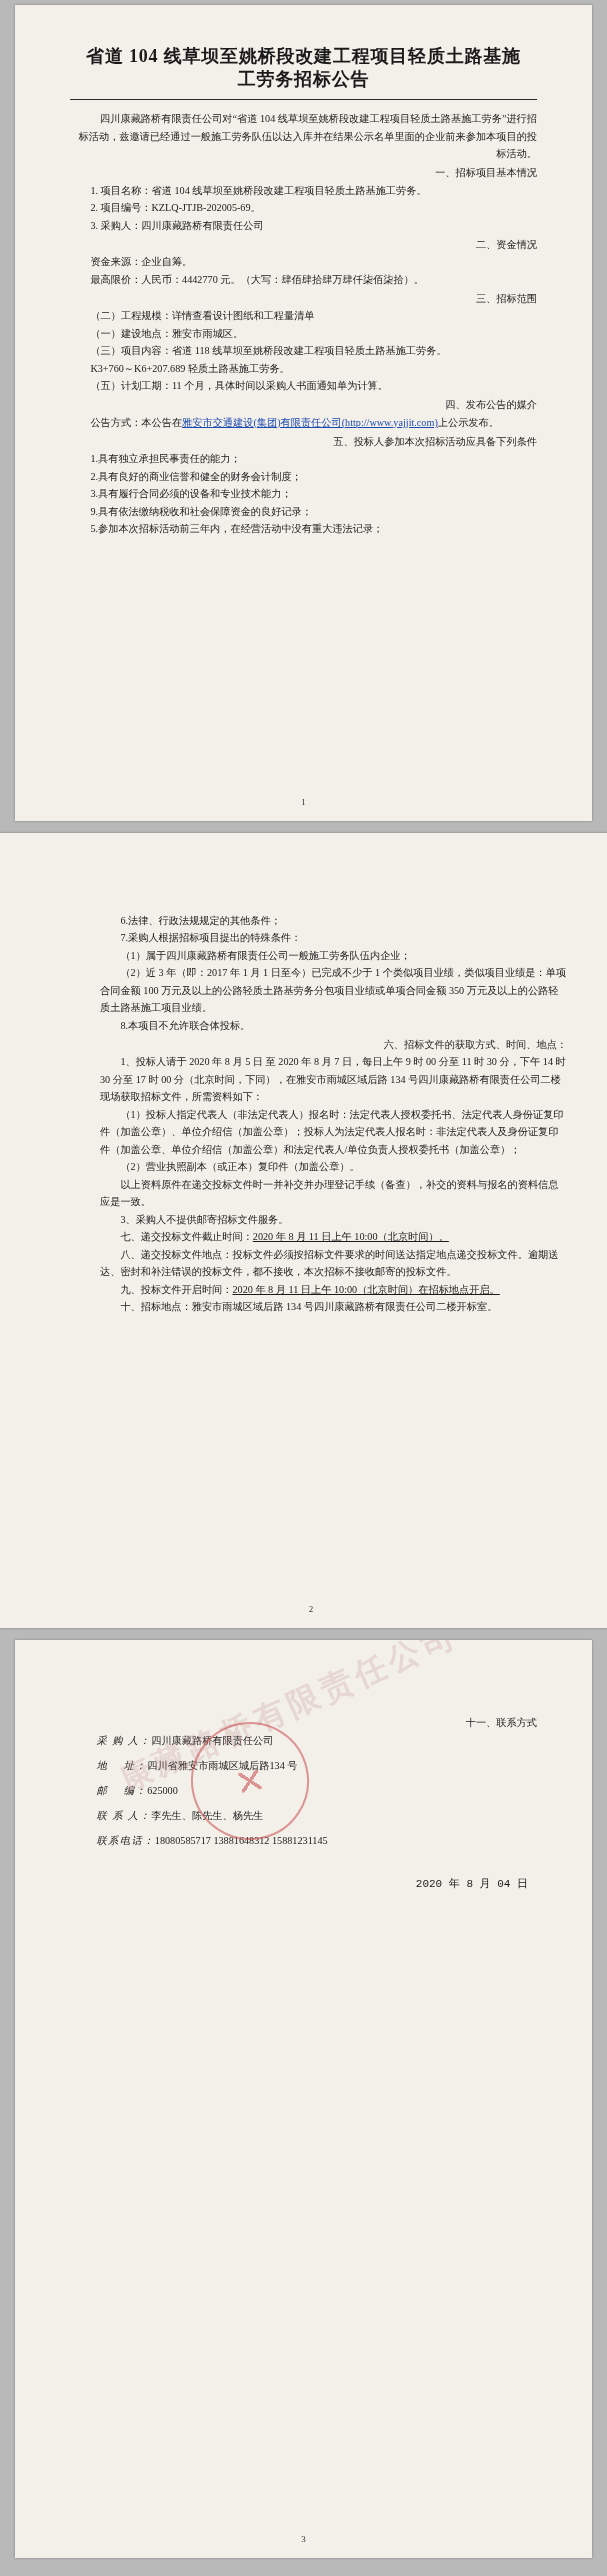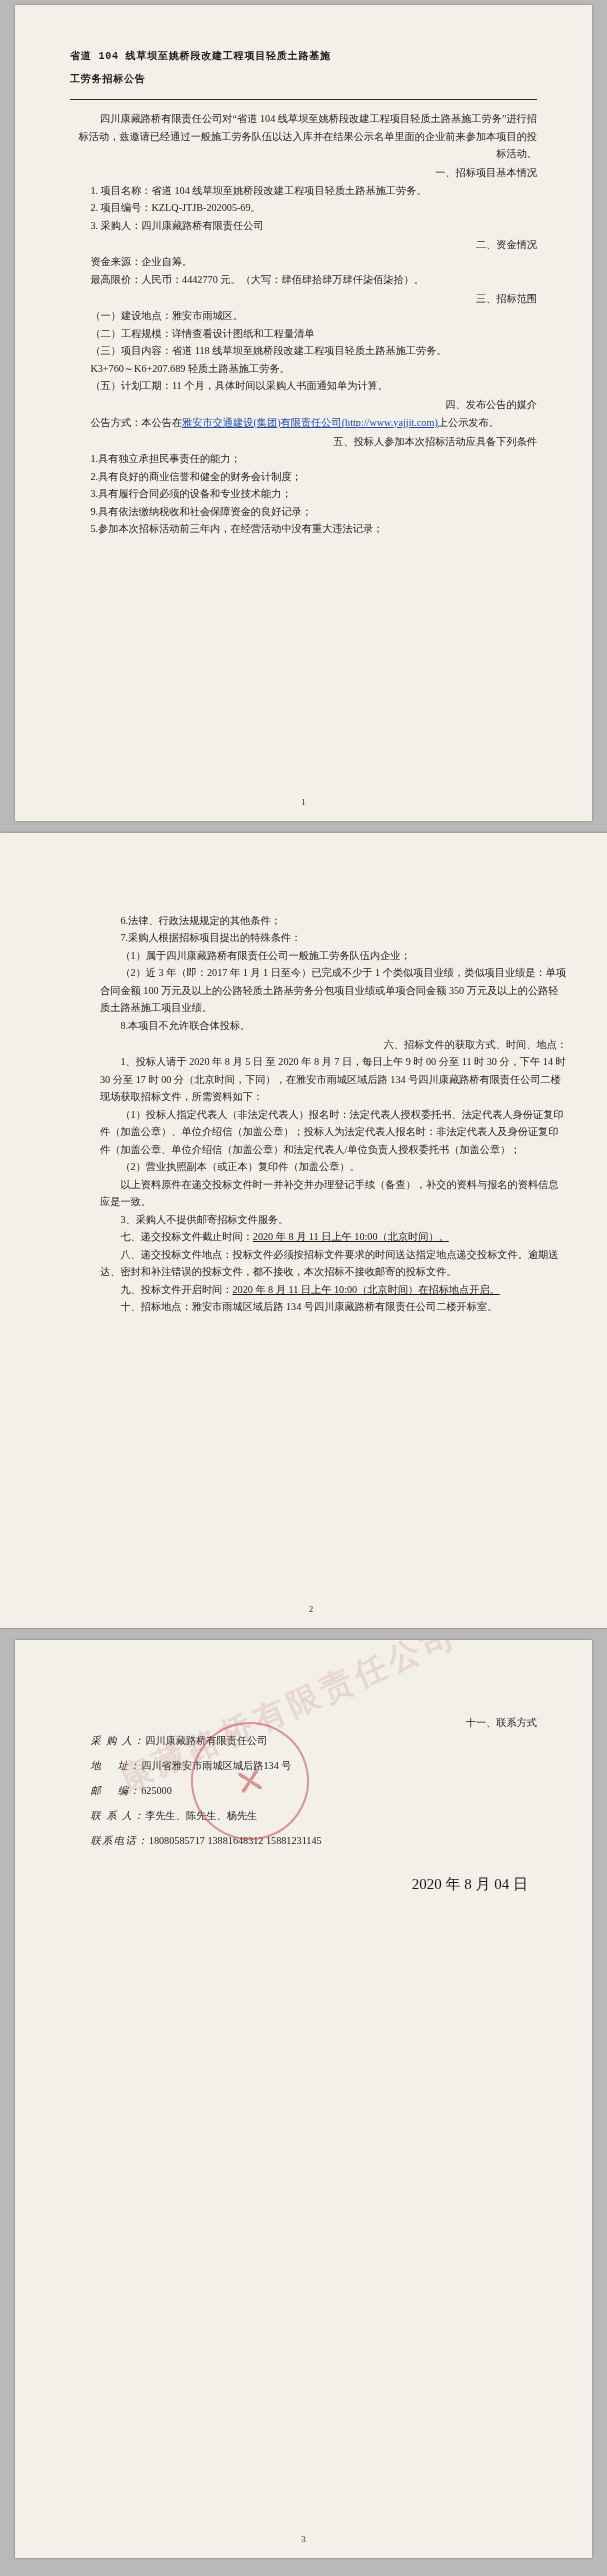--- a/index.html
+++ b/index.html
@@ -25,27 +25,27 @@
   }
   .page.p1{height:816px;}
   .page.p2{height:795px;padding-left:45px;}
   .page.p3{height:918px;}
   .inner{
     padding:30px 55px 0 55px;
     font-size:10.2px;
     line-height:17.5px;
   }
   .title{
-    text-align:left;
-    font-size:10px;
+    text-align:center;
+    font-size:18px;
     font-weight:bold;
     line-height:23px;
     letter-spacing:0.8px;
     margin:10.6px 0 4.6px 0;
-    font-family:Liberation Mono, monospace;
+    font-family:Liberation Serif, serif;
   }
   .rule{
     border:none;
     border-top:1px solid #2b2b2b;
     margin:7.6px 0 10.6px 0;
   }
   p{margin:0;}
   .ind2{text-indent:2em;text-align:right;}
   .lvl1{margin-top:1.5px;}
   .lvl2{text-indent:2em;}
@@ -57,24 +57,25 @@
     left:0;
     width:100%;
     text-align:center;
     font-size:9px;
     color:#333;
   }
   .date-right{
     text-align:right;
     margin-top:27px;
     padding-right:9px;
-    font-size:15px;
+    font-size:11px;
+    font-family:Liberation Mono, monospace;
   }
   
-  .p3 .inner{padding-top:73px;}
+  .p3 .inner{padding-top:73px;margin-left:6px;}
   .contact-line{margin:0 0 7.6px 0;text-indent:2em;}
   .contact-label{letter-spacing:1.5px;font-style:italic;}
   .seal{
     position:absolute;
     left:176px;
     top:82px;
     width:114px;
     height:114px;
     border:2.3px solid #c94b4b;
     border-radius:50%;
@@ -130,22 +131,22 @@
       <p class="lvl1 ind2">一、招标项目基本情况</p>
       <p class="lvl2">1. 项目名称：省道 104 线草坝至姚桥段改建工程项目轻质土路基施工劳务。</p>
       <p class="lvl2">2. 项目编号：KZLQ-JTJB-202005-69。</p>
       <p class="lvl2">3. 采购人：四川康藏路桥有限责任公司</p>
 
       <p class="lvl1 ind2">二、资金情况</p>
       <p class="lvl2">资金来源：企业自筹。</p>
       <p class="lvl2">最高限价：人民币：4442770 元。（大写：肆佰肆拾肆万肆仟柒佰柒拾）。</p>
 
       <p class="lvl1 ind2">三、招标范围</p>
+      <p class="lvl2">（二）工程规模：详情查看设计图纸和工程量清单</p>
       <p class="lvl2">（一）建设地点：雅安市雨城区。</p>
-      <p class="lvl2">（二）工程规模：详情查看设计图纸和工程量清单</p>
       <p class="lvl2">（三）项目内容：省道 118 线草坝至姚桥段改建工程项目轻质土路基施工劳务。</p>
       <p class="lvl2">K3+760～K6+207.689 轻质土路基施工劳务。</p>
       <p class="lvl2">（五）计划工期：11 个月，具体时间以采购人书面通知单为计算。</p>
 
       <p class="lvl1 ind2">四、发布公告的媒介</p>
       <p class="lvl2">
         <span>公告方式：本公告在</span><a class="link" href="#">雅安市交通建设(集团)有限责任公司(http://www.yajjit.com)</a><span>上公示发布。</span>
       </p>
 
       <p class="lvl1 ind2">五、投标人参加本次招标活动应具备下列条件</p>

